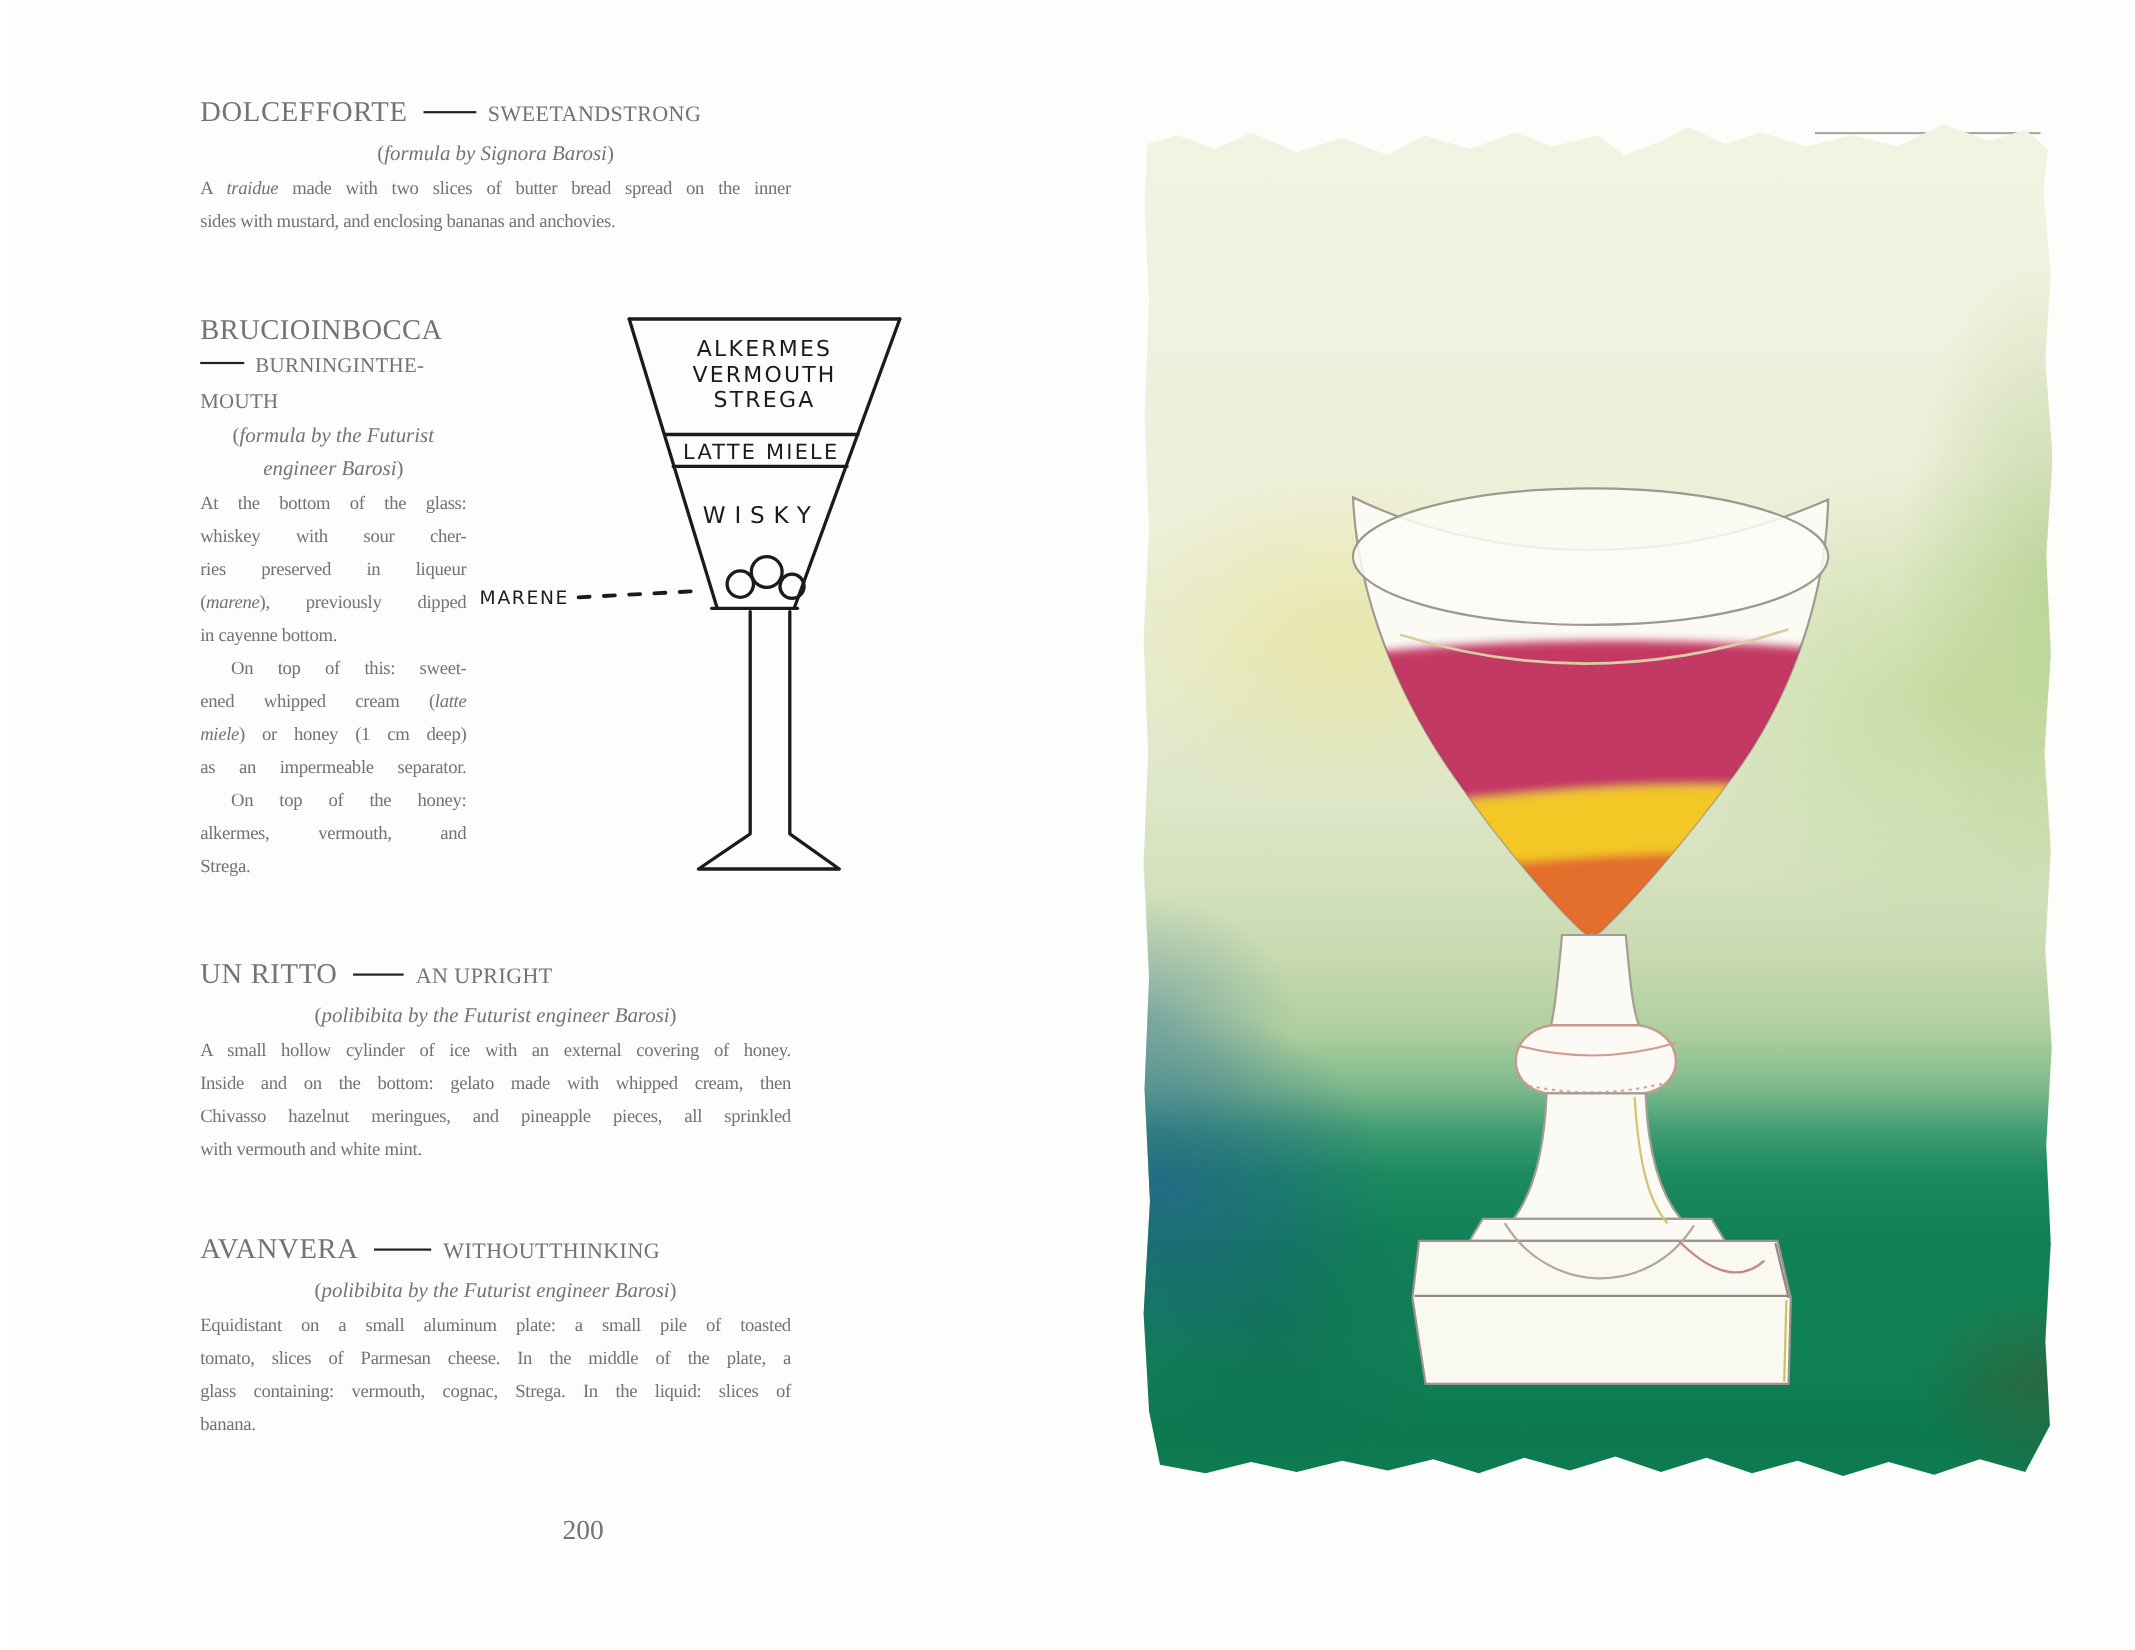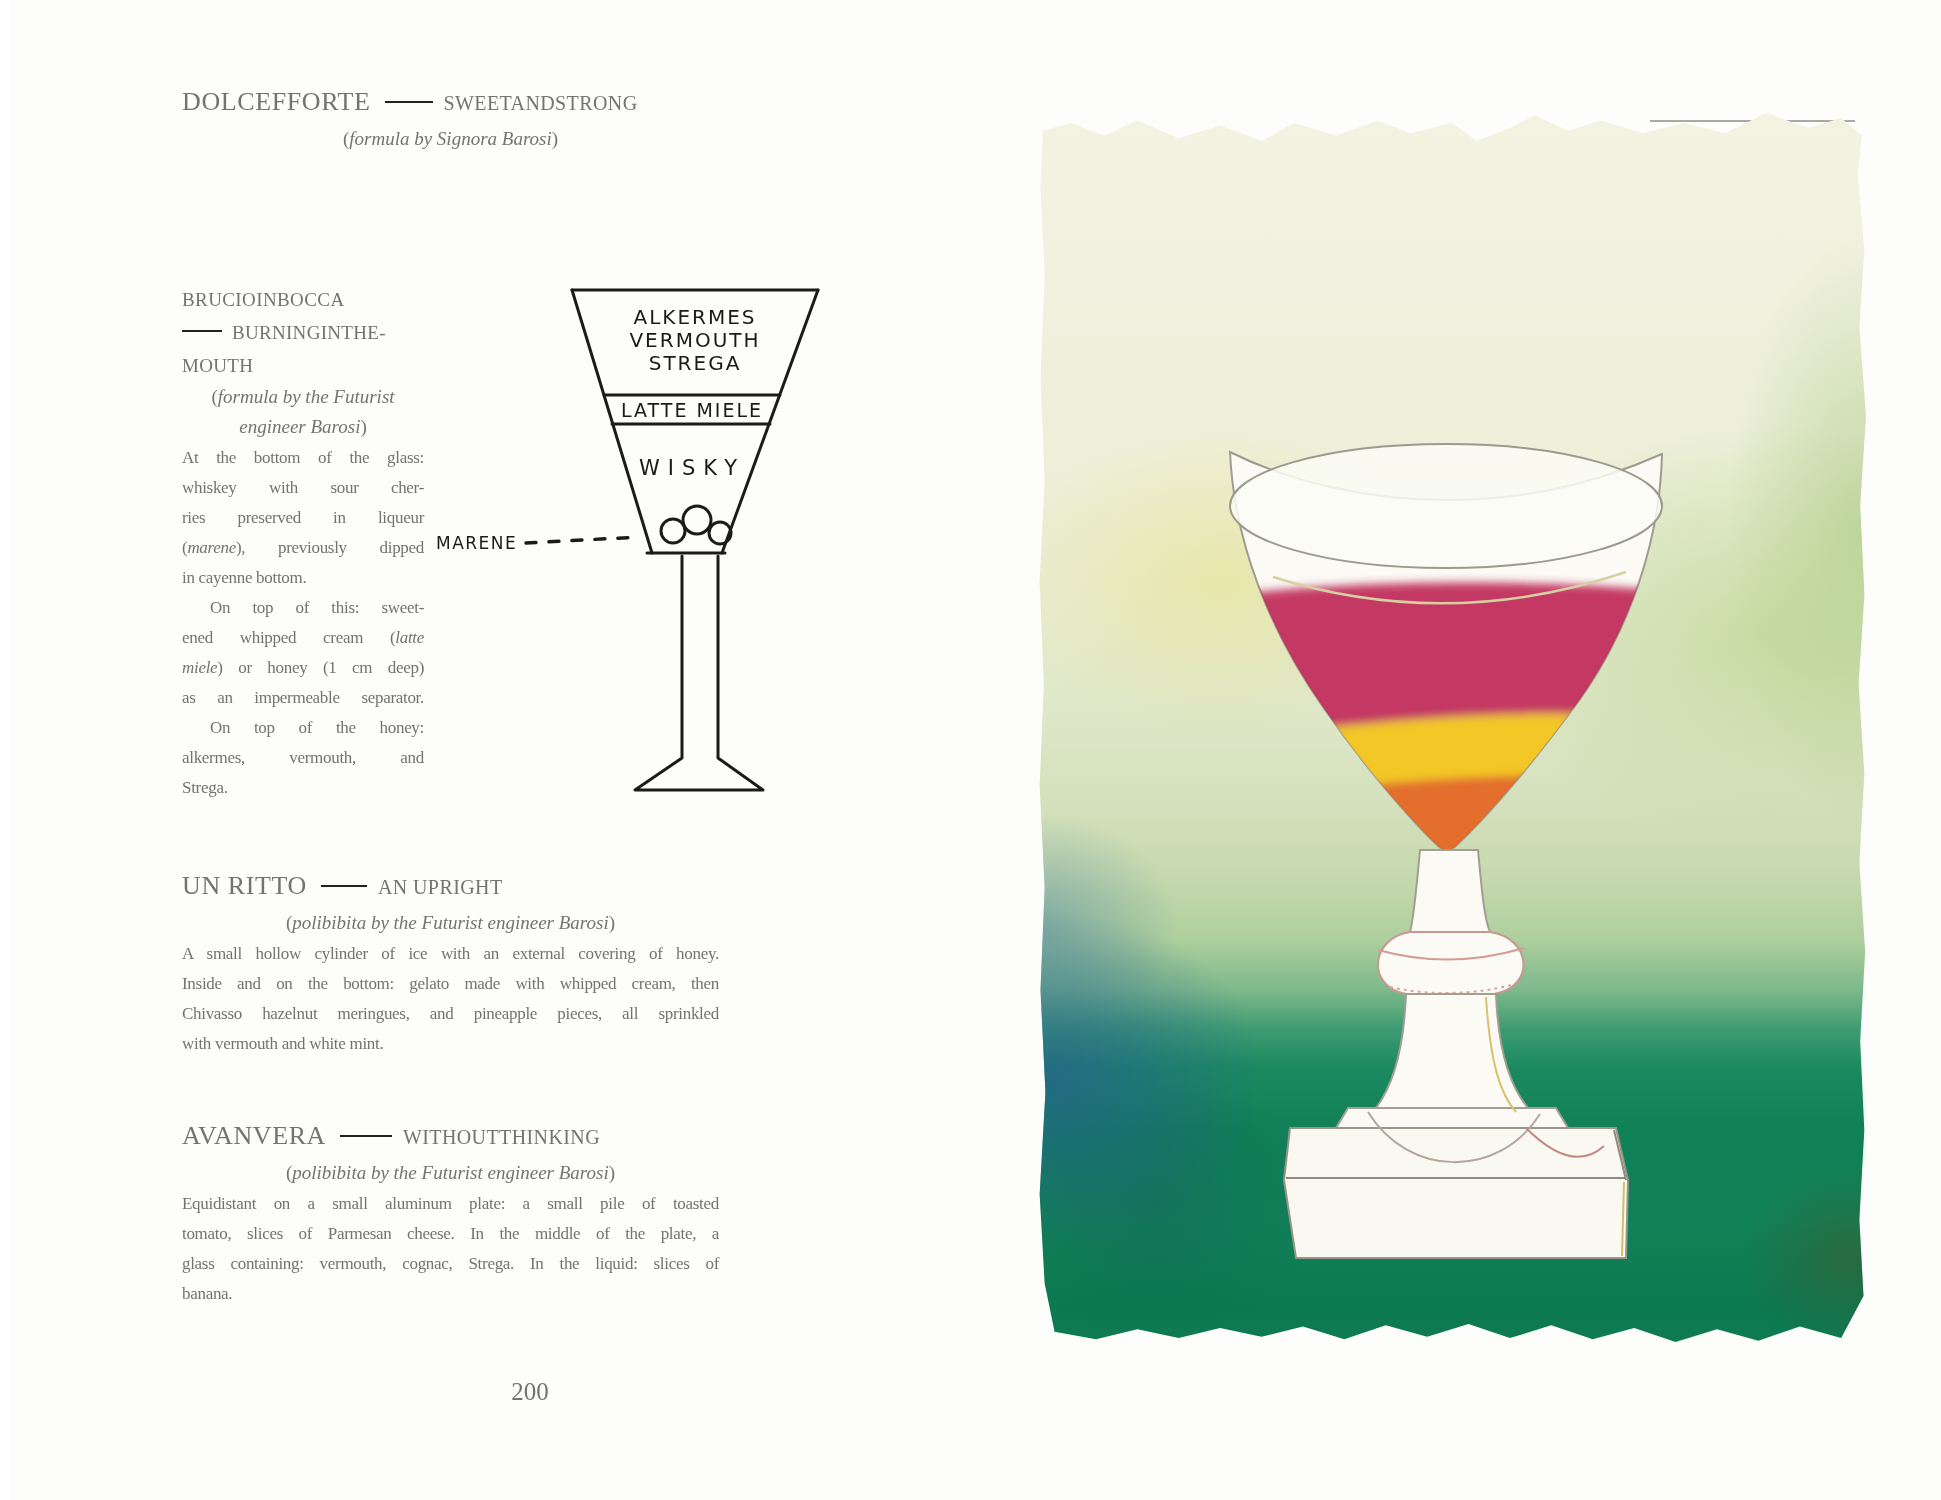--- a/index.html
+++ b/index.html
@@ -1,21 +1,21 @@
 <!DOCTYPE html>
 <html><head>
 <meta charset="utf-8">
 <style>
   html,body{margin:0;padding:0;background:#ffffff;}
   .stage{position:relative;width:1941px;height:1500px;background:#fdfdfc;overflow:hidden;
          font-family:"Liberation Serif",serif;color:#737373;margin-left:10px;}
   .sec{position:absolute;}
   .title-row{line-height:36px;white-space:nowrap;}
   .h1{font-size:26px;letter-spacing:.6px;}
-  .h1b{font-size:19px;letter-spacing:.4px;line-height:33px;}
+  .h1b{font-size:26px;letter-spacing:.4px;line-height:33px;}
   .h2{font-size:20px;letter-spacing:.4px;}
   .h2b{font-size:19px;letter-spacing:.3px;}
   .t2row{line-height:33px;white-space:nowrap;}
   .t3row{line-height:32px;}
   .rule{display:inline-block;height:2px;background:#232220;vertical-align:7px;margin:0 11px 0 14px;}
   .rule.lead{margin-left:0;margin-right:10px;}
   .attr{font-size:19px;line-height:32px;text-align:center;}
   .bodyl{font-size:17px;letter-spacing:-0.3px;}
   .tl{line-height:30px;}
   .tl.just{text-align:justify;text-align-last:justify;}
@@ -42,20 +42,24 @@
 </head>
 <body>
 
 <div class="stage">
 
   <section class="sec" style="left:172px;top:84px;width:537px;">
     <div class="title-row">
       <span class="h1">DOLCEFFORTE</span><span class="rule" style="width:48px"></span><span class="h2">SWEETANDSTRONG</span>
     </div>
     <div class="attr"><span>(</span><i>formula by Signora Barosi</i><span>)</span></div>
+    <div class="bodyl">
+        <div class="tl just"><span>A </span><i>traidue</i><span> made with two slices of butter bread spread on the inner</span></div>
+        <div class="tl"><span>sides with mustard, and enclosing bananas and anchovies.</span></div>
+      </div>
   </section>
 
   <section class="sec" style="left:172px;top:283px;width:242px;">
     <div class="h1b">BRUCIOINBOCCA</div>
     <div class="t2row">
       <span class="rule lead" style="width:40px"></span><span class="h2b">BURNINGINTHE-</span>
     </div>
     <div class="h2b t3row">MOUTH</div>
     <div class="attr" style="line-height:31px;">
         <div class="tl"><span>(</span><i>formula by the Futurist</i></div>

